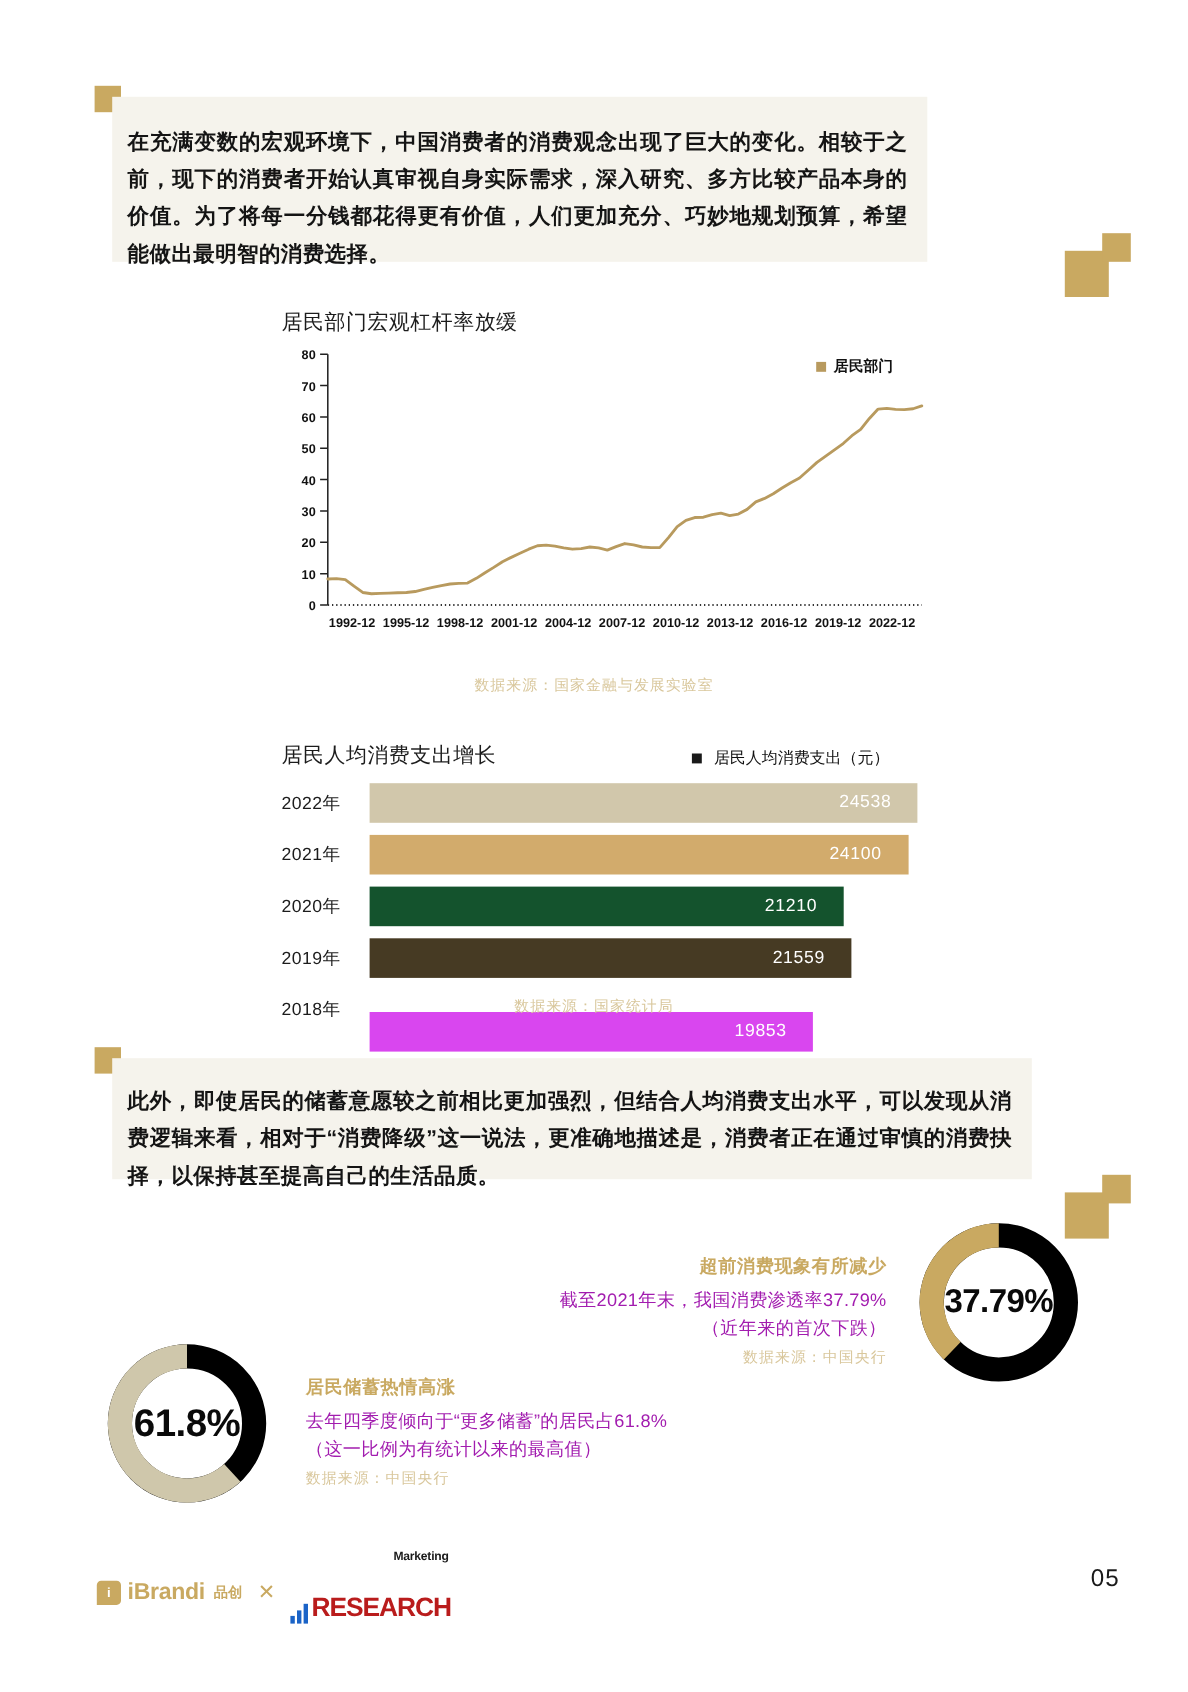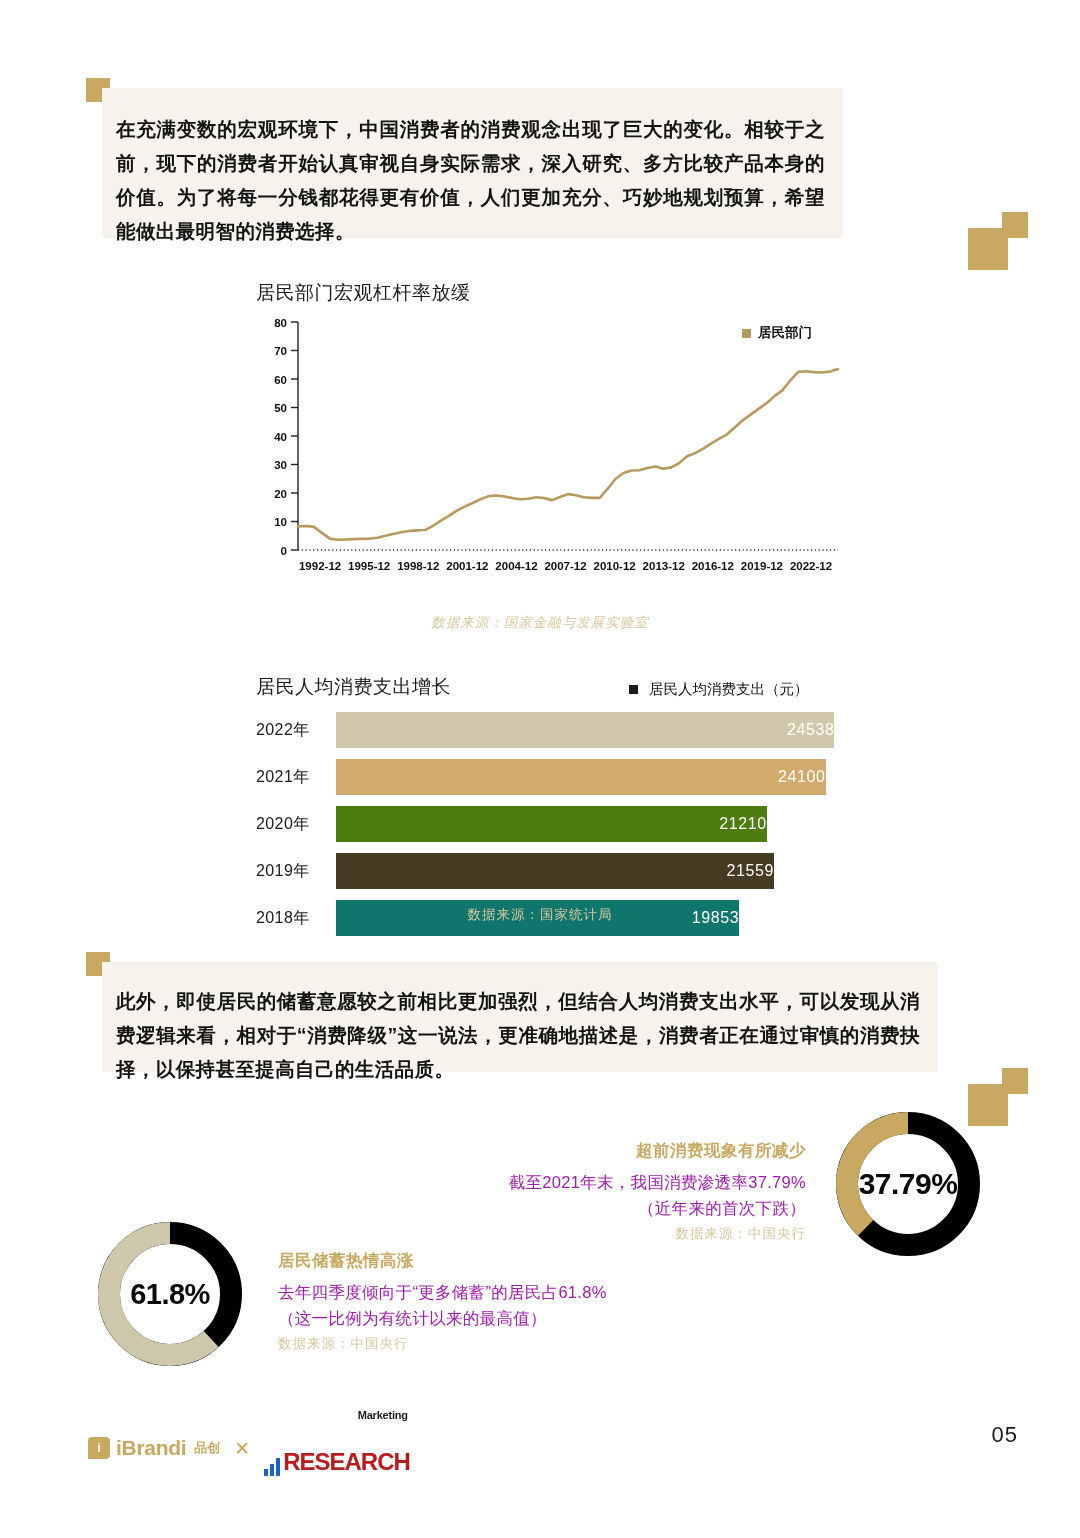--- a/index.html
+++ b/index.html
@@ -76,21 +76,21 @@
   }
   .lc-legend .swatch { width: 9px; height: 9px; background: #b89a5e; display:block; }
 
   .src-note {
     position: absolute;
     font-size: 13.5px;
     color: #d9c79c;
     letter-spacing: 1px;
     font-weight: 500;
   }
-  #lc-src { left: 0; top: 356px; width: 1080px; text-align: center; font-style: italic; }
+  #lc-src { left: 0; top: 356px; width: 1080px; text-align: center; }
 
   
   #barchart-section { position: absolute; left: 0; top: 660px; width: 1080px; height: 275px; }
   #bc-title { left: 256px; top: 14px; }
   .bc-legend {
     position: absolute; left: 629px; top: 20px;
     display:flex; align-items:center; gap:11px;
     font-size: 14.5px; font-weight: 500; color:#111;
   }
   .bc-legend .swatch { width: 9px; height: 9px; background: #1a1a1a; display:block; }
@@ -101,36 +101,36 @@
     width: 80px;
     font-size: 16px;
     font-weight: 500;
     color: #1c1c1c;
     letter-spacing: 0.4px;
   }
   .bc-track { position: relative; flex: 1; height: 36px; }
   .bc-bar {
     height: 36px;
     display:flex; align-items:center; justify-content:flex-end;
-    box-sizing:border-box; padding-right: 0;
+    box-sizing:border-box; padding-right: 24px;
     color:#ffffff; font-size: 16px; font-weight: 500; letter-spacing:0.6px;
   }
   #bc-src { left: 0; top: 246px; width: 1080px; text-align:center; }
 
   
   #donut-section { position:absolute; left:0; top:1098px; width:1080px; height:300px; }
   .donut-wrap { position:absolute; }
   .donut-val {
     position:absolute; inset:0;
     display:flex; align-items:center; justify-content:center;
     font-size: 30px; font-weight: 800; color:#0a0a0a; letter-spacing: -0.5px;
   }
   #donut-a { left: 832px; top: 10px;  width: 152px; height: 152px; }
   #donut-b { left: 94px;  top: 120px; width: 152px; height: 152px; }
-  #donut-b .donut-val { font-size: 29px; text-align: center; }
+  #donut-b .donut-val { font-size: 35px; text-align: center; }
 
   .donut-text { position:absolute; }
   .dt-head {
     font-size: 16.5px; font-weight: 700; color:#c9a961;
     letter-spacing: 0.5px; margin-bottom: 7px;
   }
   .dt-body { font-size: 16.5px; color:#a21caf; line-height: 26px; letter-spacing:0.3px; }
   .dt-src  { font-size: 13.5px; color:#d9c79c; letter-spacing: 1px; margin-top: 4px; }
 
   #dtext-a { left: 438px; top: 42px; width: 368px; text-align: right; }
@@ -253,37 +253,37 @@
         <div class="bc-label">2021年</div>
         <div class="bc-track">
           <div class="bc-bar" style="width: 94.14%; background: rgb(210, 171, 108);">
             <span>24100</span>
           </div>
         </div>
       </div>
       <div class="bc-row">
         <div class="bc-label">2020年</div>
         <div class="bc-track">
-          <div class="bc-bar" style="width: 82.85%; background: #4d7c0f;">
+          <div class="bc-bar" style="width: 82.85%; background: #14532d;">
             <span>21210</span>
           </div>
         </div>
       </div>
       <div class="bc-row">
         <div class="bc-label">2019年</div>
         <div class="bc-track">
           <div class="bc-bar" style="width: 84.21%; background: rgb(70, 58, 35);">
             <span>21559</span>
           </div>
         </div>
       </div>
       <div class="bc-row">
         <div class="bc-label">2018年</div>
         <div class="bc-track">
-          <div class="bc-bar" style="width: 77.55%; background: #0f766e;">
+          <div class="bc-bar" style="width: 77.55%; background: #d946ef; margin-top: 20px;">
             <span>19853</span>
           </div>
         </div>
       </div>
     </div>
 
   <div class="src-note" id="bc-src">数据来源：国家统计局</div>
 </div>
 
 <div class="para-block" id="para2">

